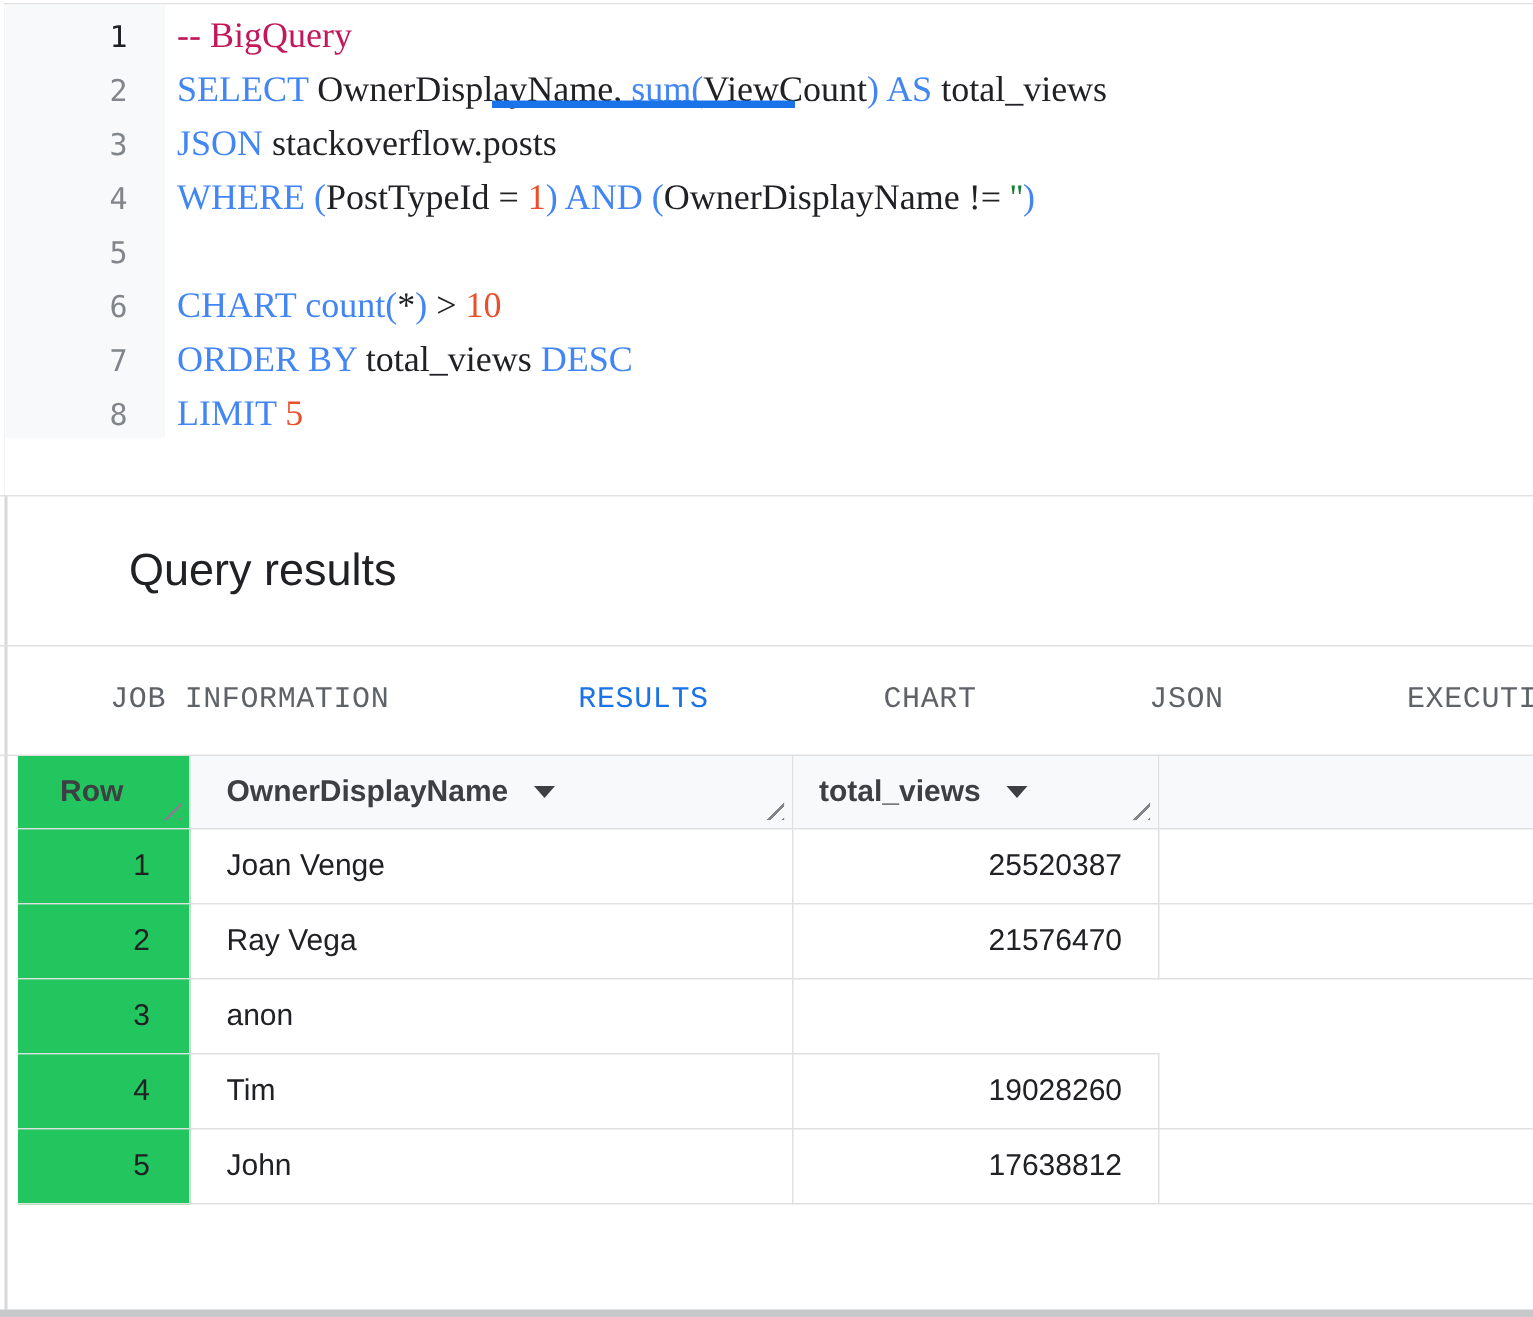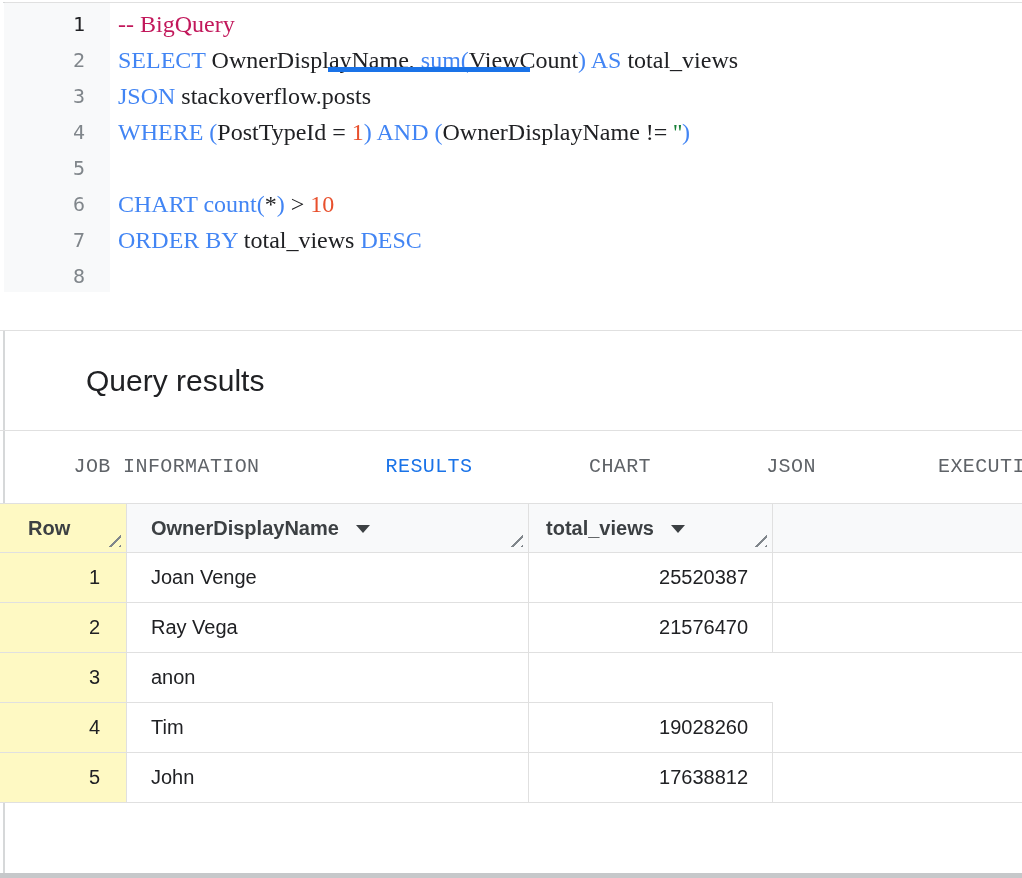--- a/index.html
+++ b/index.html
@@ -57,21 +57,21 @@
   .tab.active { color: #1a73e8; }
   .tab-underline { position: absolute; left: 328px; top: 67px; width: 202px; height: 5px; background: #1a73e8; z-index: 2; }
 
   
   .rtable { position: absolute; left: 0; right: 0; top: 504px; }
   .trow { display: grid; grid-template-columns: 127px 402px 244px 1fr; }
   .trow .cell { border-bottom: 1px solid #e0e0e0; }
   .cell { position: relative; height: 50px; line-height: 49px; font-size: 20px; overflow: hidden; white-space: nowrap; }
   .cell.c-border { border-right: 1px solid #e0e0e0; }
   .header-row .cell { height: 49px; line-height: 48px; background: #f8f9fa; font-weight: 700; color: #3c4043; }
-  .cell.rownum { background: #fef9c3; text-align: right; padding-right: 26px; }
+  .cell.rownum { background: #22c55e; text-align: right; padding-right: 26px; margin-left: 12px; }
   .cell.owner  { padding-left: 24px; }
   .cell.views  { text-align: right; padding-right: 24px; }
   .header-row .cell.rownum { text-align: left; padding-left: 28px; padding-right: 0; }
   .header-row .cell.views  { text-align: left; padding-left: 17px; padding-right: 0; }
 
   .dd-arrow {
     display: inline-block; width: 0; height: 0; margin-left: 17px; vertical-align: 2px;
     border-left: 7px solid transparent; border-right: 7px solid transparent;
     border-top: 8px solid #3c4043; cursor: pointer;
   }
@@ -90,21 +90,21 @@
 <div class="editor">
   <div class="gutter-bg"></div>
   <div class="code-lines">
       <div class="code-line"><span class="ln">1</span><span class="code"><span class="tok-comment">-- BigQuery</span></span></div>
       <div class="code-line"><span class="ln">2</span><span class="code"><span class="tok-kw">SELECT</span><span class="tok-plain"> OwnerDisplayName, </span><span class="tok-kw">sum(</span><span class="tok-plain">ViewCount</span><span class="tok-kw">)</span><span class="tok-plain"> </span><span class="tok-kw">AS</span><span class="tok-plain"> total_views</span></span></div>
       <div class="code-line"><span class="ln">3</span><span class="code"><span class="tok-kw">JSON</span><span class="tok-plain"> stackoverflow.posts</span></span></div>
       <div class="code-line"><span class="ln">4</span><span class="code"><span class="tok-kw">WHERE</span><span class="tok-plain"> </span><span class="tok-kw">(</span><span class="tok-plain">PostTypeId = </span><span class="tok-num">1</span><span class="tok-kw">)</span><span class="tok-plain"> </span><span class="tok-kw">AND</span><span class="tok-plain"> </span><span class="tok-kw">(</span><span class="tok-plain">OwnerDisplayName != </span><span class="tok-str">''</span><span class="tok-kw">)</span></span></div>
       <div class="code-line"><span class="ln">5</span></div>
       <div class="code-line"><span class="ln">6</span><span class="code"><span class="tok-kw">CHART</span><span class="tok-plain"> </span><span class="tok-kw">count(</span><span class="tok-plain">*</span><span class="tok-kw">)</span><span class="tok-plain"> &gt; </span><span class="tok-num">10</span></span></div>
       <div class="code-line"><span class="ln">7</span><span class="code"><span class="tok-kw">ORDER BY</span><span class="tok-plain"> total_views </span><span class="tok-kw">DESC</span></span></div>
-      <div class="code-line"><span class="ln">8</span></div>
+      <div class="code-line"><span class="ln">8</span><span class="code"><span class="tok-kw">LIMIT</span><span class="tok-plain"> </span><span class="tok-num">5</span></span></div>
     </div>
 </div>
 
 <div class="hsep sep-editor"></div>
 
 <div class="results-title-wrap">
   <div class="results-title">Query results</div>
 </div>
 
 <div class="hsep sep-title"></div>

